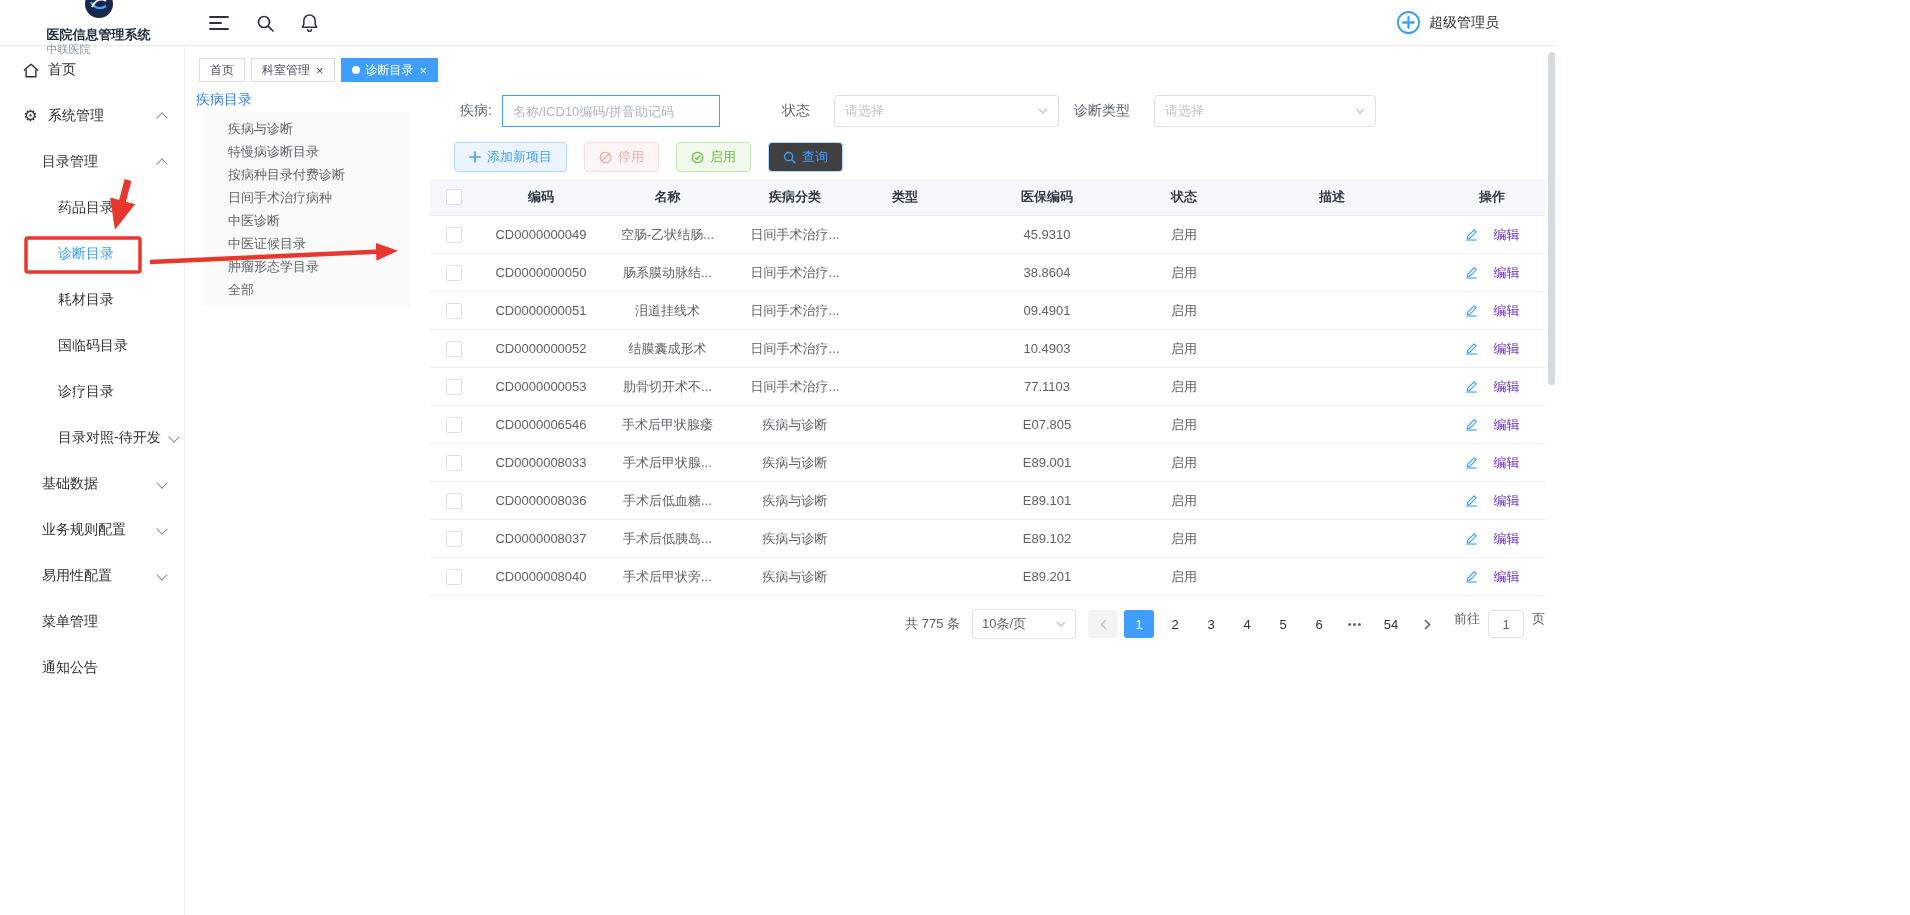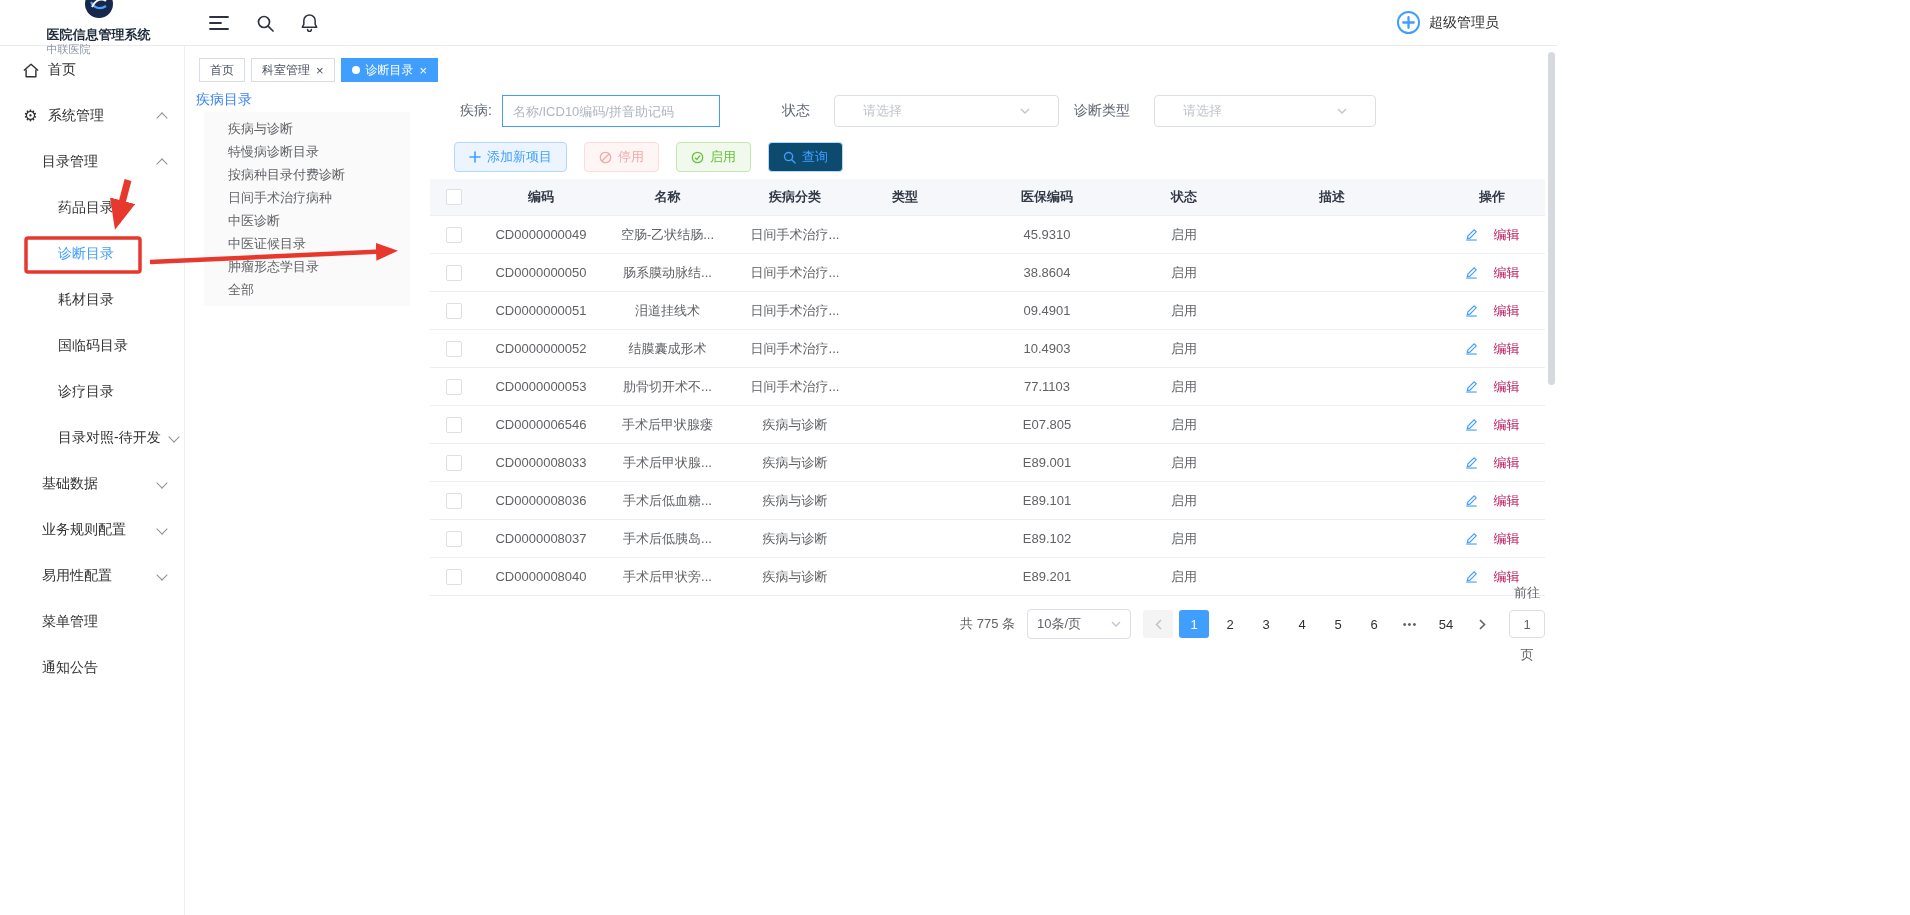--- a/index.html
+++ b/index.html
@@ -51,66 +51,66 @@
              cursor:pointer;white-space:nowrap;}
 
   
   .filters{position:absolute;left:275px;top:49px;display:flex;align-items:center;font-size:14px;color:#5f6672;}
   .f-label{margin-right:10px;white-space:nowrap;}
   .disease-input{width:218px;height:32px;box-sizing:border-box;border:1px solid #409eff;border-radius:0;
                  padding:0 10px;font-size:13px;color:#303133;outline:none;
                  font-family:"Liberation Sans","DejaVu Sans",sans-serif;}
   .disease-input::placeholder{color:#aeb6c2;}
   .sel{height:32px;box-sizing:border-box;border:1px solid #dcdfe6;border-radius:4px;background:#fff;
-       display:flex;align-items:center;justify-content:space-between;padding:0 28px;font-size:13px;
+       display:flex;align-items:center;justify-content:space-between;padding:0 10px;font-size:13px;
        color:#c0c4cc;cursor:pointer;}
   .sel1{width:225px;margin-left:14px;}
   .sel2{width:222px;margin-left:14px;}
   .ml62{margin-left:62px;}
   .ml15{margin-left:15px;}
 
   
   .toolbar{position:absolute;left:245px;top:96px;display:flex;gap:17px;padding-left:24px;}
   .btn{height:30px;box-sizing:border-box;padding:0 14px;border-radius:4px;border:1px solid;
        display:inline-flex;align-items:center;gap:6px;font-size:13px;cursor:pointer;white-space:nowrap;}
   .btn-add{background:#ecf5ff;border-color:#b3d8ff;color:#409eff;}
   .btn-disable{background:#fef0f0;border-color:#fbc4c4;color:#f56c6c;opacity:.6;cursor:not-allowed;}
   .btn-enable{background:#f0f9eb;border-color:#c2e7b0;color:#67c23a;}
-  .btn-query{background:#0c4a6e;border-color:#b3d8ff;color:#409eff;}
+  .btn-query{background:#404040;border-color:#b3d8ff;color:#409eff;}
 
   
   .table{position:absolute;left:245px;top:133px;width:1115px;font-size:13px;}
   .t-head{display:flex;align-items:center;height:36px;background:#f5f7fa;border-bottom:1px solid #ebeef5;
           font-weight:bold;color:#333b48;}
   .t-row{display:flex;align-items:center;height:37px;border-bottom:1px solid #ebeef5;background:#fff;color:#606266;}
   .t-cell{text-align:center;box-sizing:border-box;overflow:hidden;white-space:nowrap;}
   .c-cb{width:48px;display:flex;justify-content:center;}
   .c-code{width:126px;}
   .c-name{width:127px;}
   .c-cat{width:128px;}
   .c-type{width:92px;}
   .c-ins{width:192px;}
   .c-status{width:82px;}
   .c-desc{width:214px;}
   .c-op{width:106px;display:flex;justify-content:center;}
   .checkbox{width:14px;height:14px;border:1px solid #dcdfe6;border-radius:2px;background:#fff;cursor:pointer;}
-  .edit-link{display:inline-flex;align-items:center;gap:16px;color:#be185d;cursor:pointer;text-decoration:none;font-size:13px;}
+  .edit-link{display:inline-flex;align-items:center;gap:16px;color:#6d28d9;cursor:pointer;text-decoration:none;font-size:13px;}
 
   
   .pagination{position:absolute;top:563px;right:12px;height:30px;display:flex;align-items:center;
               gap:12px;font-size:13px;color:#606266;}
   .pg-size{width:104px;height:30px;box-sizing:border-box;border:1px solid #dcdfe6;border-radius:4px;
            display:flex;align-items:center;justify-content:space-between;padding:0 9px;cursor:pointer;color:#606266;}
   .pg-pages{display:flex;align-items:center;gap:6px;}
   .pg-btn{min-width:30px;height:28px;display:flex;align-items:center;justify-content:center;
           border-radius:3px;cursor:pointer;color:#303133;padding:0 4px;box-sizing:border-box;}
   .pg-btn.prev{width:30px;background:#f4f4f5;color:#c0c4cc;}
   .pg-btn.active{background:#409eff;color:#fff;}
   .pg-btn.ellipsis{letter-spacing:1px;color:#606266;font-size:11px;}
-  .goto{display:flex;align-items:center;gap:8px;flex-direction:column;}
+  .goto{display:flex;align-items:flex-start;gap:8px;}
   .goto-input{width:36px;height:28px;box-sizing:border-box;border:1px solid #dcdfe6;border-radius:4px;
               text-align:center;font-size:13px;color:#606266;outline:none;
               font-family:"Liberation Sans","DejaVu Sans",sans-serif;}
 
   
   .scrollbar{position:absolute;left:1548px;top:52px;width:7px;height:333px;background:#d6d9de;border-radius:4px;cursor:pointer;}
 
   
   .annotation{position:absolute;left:0;top:0;width:1910px;height:915px;pointer-events:none;z-index:50;}
 </style>

